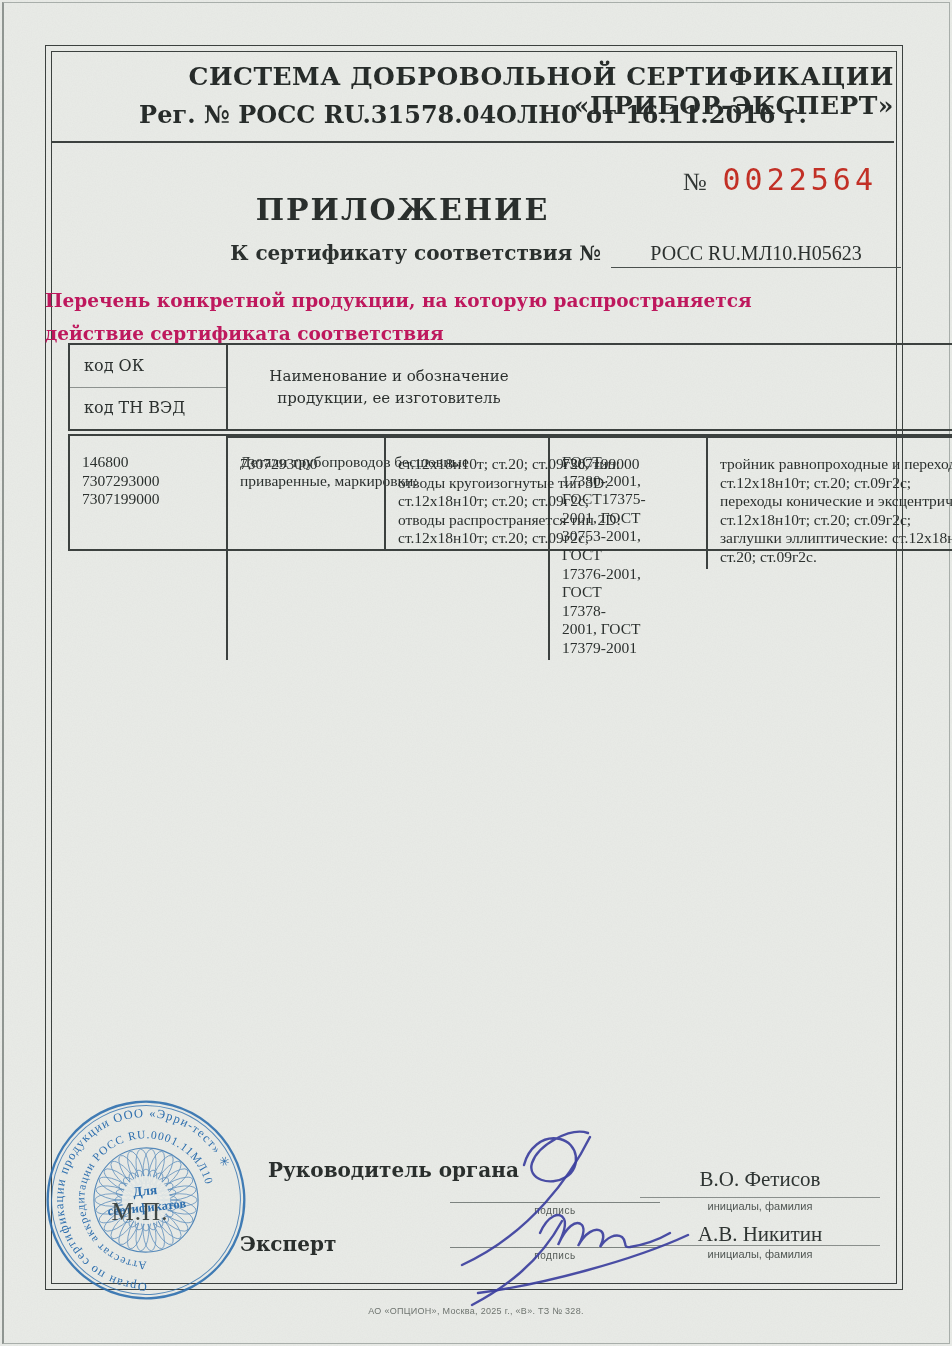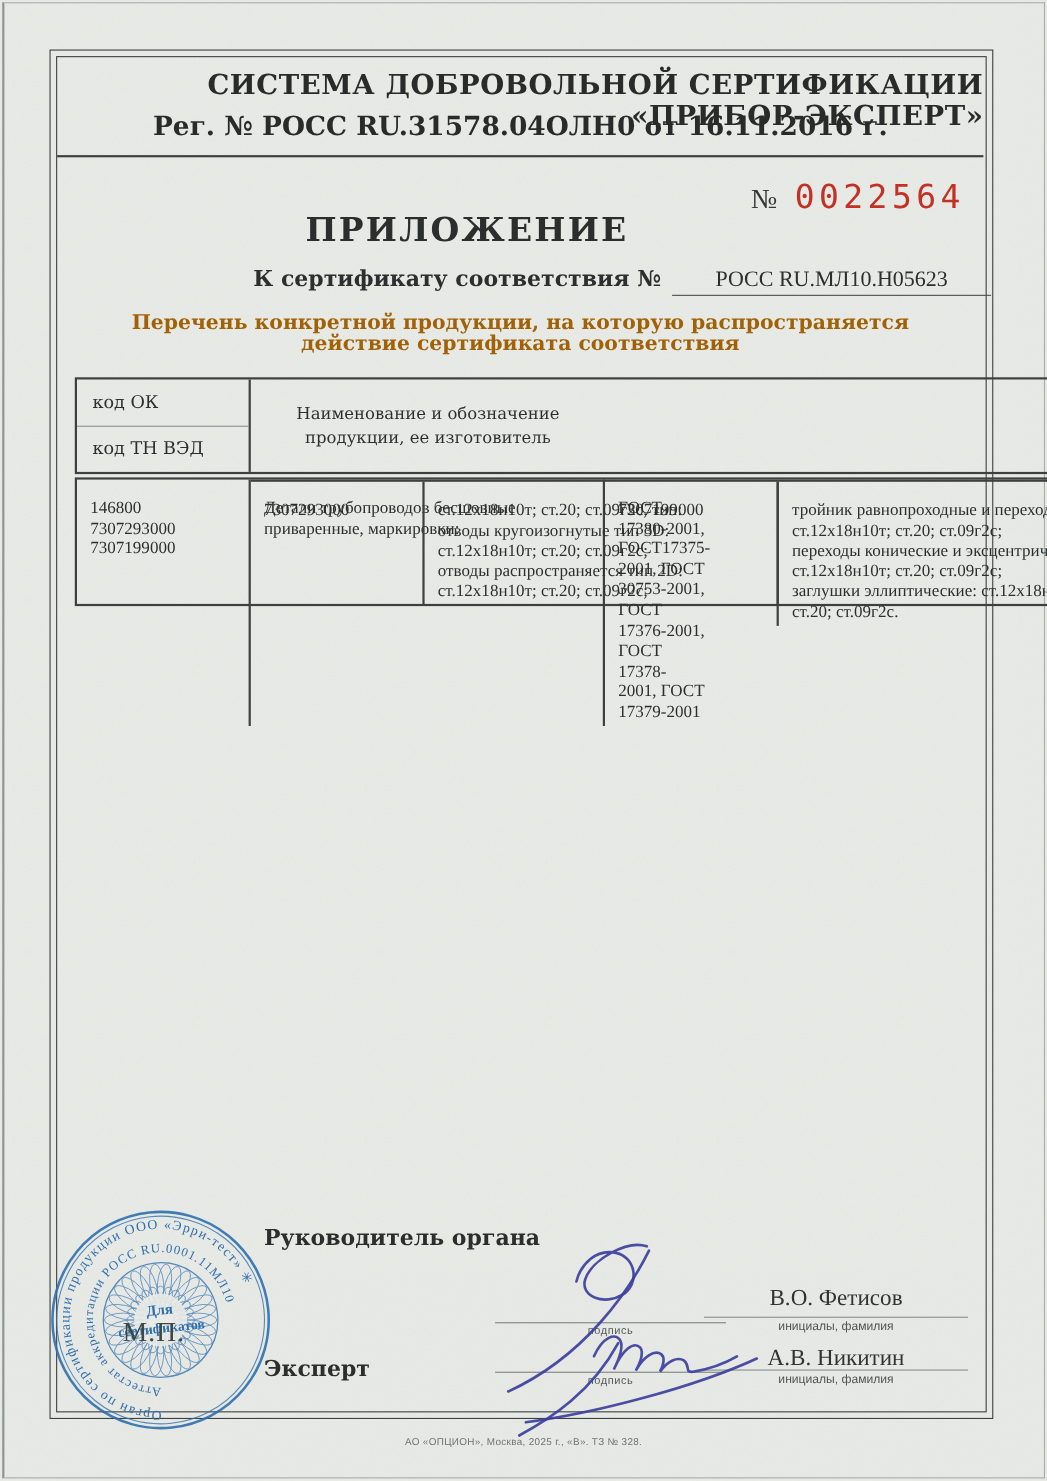--- a/index.html
+++ b/index.html
@@ -30,27 +30,27 @@
 
   .z{z-index:5;}
   .hdr1{left:52px;top:62px;width:842px;text-align:right;font-family:"DejaVu Serif",serif;font-weight:bold;font-size:25px;letter-spacing:.5px;color:#272c2a;}
   .hdr2{left:52px;top:100px;width:842px;text-align:center;font-family:"DejaVu Serif",serif;font-weight:bold;font-size:24px;color:#272c2a;}
 
   .serial{left:45px;top:162px;width:832px;display:flex;justify-content:flex-end;align-items:baseline;gap:16px;}
   .serial .no{font-size:25px;color:#33383ation6;}
   .serial .no{font-size:25px;color:#333836;}
   .serial .digits{font-family:"DejaVu Sans Mono",monospace;font-size:30px;letter-spacing:4px;color:var(--red);}
 
-  .title{left:55px;top:192px;width:739px;text-align:center;font-family:"DejaVu Serif",serif;font-weight:bold;font-size:30px;letter-spacing:2px;color:#2a2f2d;}
+  .title{left:33px;top:192px;width:739px;text-align:center;font-family:"DejaVu Serif",serif;font-weight:bold;font-size:30px;letter-spacing:2px;color:#2a2f2d;}
 
   .certline{left:45px;top:241px;width:856px;display:flex;justify-content:flex-end;align-items:baseline;gap:10px;}
   .certline .lbl{font-family:"DejaVu Serif",serif;font-weight:bold;font-size:20px;}
   .certline .val{font-size:20px;min-width:278px;text-align:center;border-bottom:1.5px solid #4a504d;padding:0 6px 2px 6px;}
 
-  .subtitle{left:45px;top:284px;width:856px;text-align:center;font-family:"DejaVu Serif",serif;font-weight:bold;font-size:18.5px;line-height:19px;white-space:pre-line;color:#a16207;}
+  .subtitle{left:45px;top:284px;width:856px;font-family:"DejaVu Serif",serif;font-weight:bold;font-size:18.5px;line-height:33px;white-space:pre-line;color:#be185d;}
 
   
   .ttable{left:68px;top:343px;width:947px;font-size:15.5px;}
   .thead,.tbody{display:grid;grid-template-columns:158px 322px 1fr;border:2px solid var(--line);background:transparent;}
   .thead{height:84px;margin-bottom:3px;}
   .hcell{border-right:2px solid var(--line);display:flex;align-items:center;justify-content:center;text-align:center;font-family:"DejaVu Serif",serif;font-size:15px;line-height:22px;white-space:pre-line;}
   .hcell:last-child{border-right:none;}
   .hcol1{flex-direction:column;align-items:stretch;justify-content:stretch;display:flex;padding:0;}
   .hcol1 .sub{flex:1;display:flex;align-items:center;padding-left:14px;font-size:16px;}
   .hcol1 .sub.first{border-bottom:1.5px solid #8d928f;}
@@ -61,21 +61,21 @@
   .r1{height:53px;}
   .r2{height:91px;}
   .r3{height:111px;}
 
   
   .stamp{left:40px;top:1094px;width:212px;height:212px;z-index:6;transform:rotate(-6deg);}
   .stamp text{fill:var(--blue);}
   .mp{left:98px;top:1198px;width:84px;text-align:center;font-size:25px;letter-spacing:1px;color:#3f4745;z-index:7;}
 
   .role{font-family:"DejaVu Serif",serif;font-weight:bold;font-size:20px;color:#2a2f2d;}
-  .role1{left:240px;top:1113px;}
+  .role1{left:240px;top:1158px;padding-left:28px;}
   .role2{left:240px;top:1232px;}
 
   .sline{width:210px;border-top:1px solid var(--grayline);}
   .sline1{left:450px;top:1202px;}
   .sline2{left:450px;top:1247px;}
   .scap{width:210px;text-align:center;font-family:"Liberation Sans",sans-serif;font-size:10px;letter-spacing:.5px;color:#565c59;}
   .scap1{left:450px;top:1205px;}
   .scap2{left:450px;top:1250px;}
 
   .name{width:240px;text-align:center;font-size:21px;color:#2f3533;}

